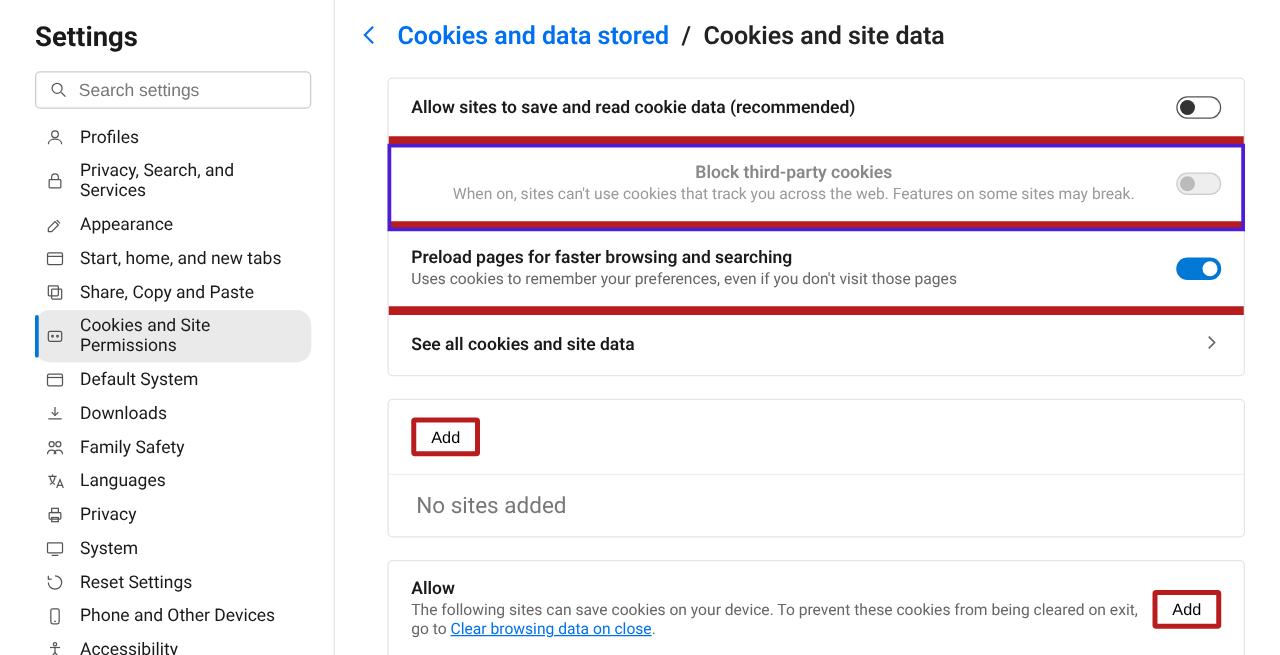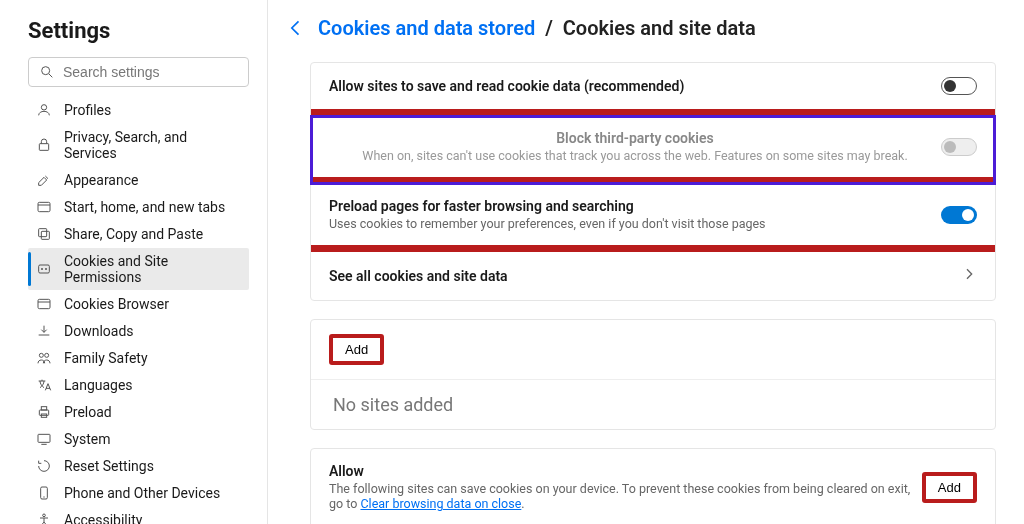--- a/index.html
+++ b/index.html
@@ -6,21 +6,21 @@
     body { font-family: -apple-system, BlinkMacSystemFont, "Segoe UI", Roboto, sans-serif; background:#fff; color:#1a1a1a; width:1024px; height:524px; overflow:hidden; }
     .app { display:flex; height:100%; }
     
     .sidebar { width:268px; padding:18px 18px 0 28px; border-right:1px solid #e5e5e5; overflow-y:auto; }
     .sidebar h1 { font-size:22px; font-weight:700; margin-bottom:14px; }
     .search-box { display:flex; align-items:center; gap:8px; border:1px solid #ccc; border-radius:4px; padding:6px 10px; margin-bottom:10px; }
     .search-box input { border:none; outline:none; font-size:14px; flex:1; color:#333; }
     .search-box input::placeholder { color:#777; }
     .nav-list { list-style:none; }
     .nav-item { display:flex; align-items:center; gap:12px; padding:5px 8px; font-size:14px; cursor:pointer; border-radius:2px; margin-bottom:1px; }
-    .nav-item.active { background:#eaeaea; position:relative; }
+    .nav-item.active { background:#eaeaea; position:relative;border-radius:12px; }
     .nav-item.active::before { content:""; position:absolute; left:0; top:4px; bottom:4px; width:3px; background:#0078d4; border-radius:2px; }
     .nav-icon { width:16px; height:16px; display:inline-flex; align-items:center; justify-content:center; color:#555; flex-shrink:0; }
     .nav-icon svg { width:16px; height:16px; stroke:currentColor; fill:none; stroke-width:1.5; }
     
     .main { flex:1; padding:14px 28px 16px 14px; overflow-y:auto; }
     .breadcrumb { display:flex; align-items:center; gap:8px; font-size:20px; font-weight:600; margin-bottom:20px; }
     .breadcrumb .back-btn { width:28px; height:28px; display:flex; align-items:center; justify-content:center; color:#0070f3; cursor:pointer; }
     .breadcrumb .link { color:#0070f3; cursor:pointer; }
     .breadcrumb .sep { font-weight:600; color:#222; margin:0 2px; }
     .breadcrumb .current { color:#222; }
@@ -118,21 +118,21 @@
           </span>
         <span>Cookies and Site Permissions</span>
       </li>
       <li class="nav-item">
         <span class="nav-icon">
             <svg viewBox="0 0 24 24">
               <rect x="3" y="5" width="18" height="14" rx="2"></rect>
               <line x1="3" y1="9" x2="21" y2="9"></line>
             </svg>
           </span>
-        <span>Cookies Browser</span>
+        <span>Default System</span>
       </li>
       <li class="nav-item">
         <span class="nav-icon">
             <svg viewBox="0 0 24 24">
               <path d="M12 4v10"></path>
               <path d="M8 10l4 4 4-4"></path>
               <path d="M4 18h16"></path>
             </svg>
           </span>
         <span>Downloads</span>
@@ -162,21 +162,21 @@
         <span>Languages</span>
       </li>
       <li class="nav-item">
         <span class="nav-icon">
             <svg viewBox="0 0 24 24">
               <rect x="5" y="9" width="14" height="8" rx="1"></rect>
               <rect x="8" y="4" width="8" height="5"></rect>
               <rect x="8" y="15" width="8" height="5"></rect>
             </svg>
           </span>
-        <span>Preload</span>
+        <span>Privacy</span>
       </li>
       <li class="nav-item">
         <span class="nav-icon">
             <svg viewBox="0 0 24 24">
               <rect x="3" y="5" width="18" height="12" rx="1"></rect>
               <line x1="8" y1="20" x2="16" y2="20"></line>
             </svg>
           </span>
         <span>System</span>
       </li>

